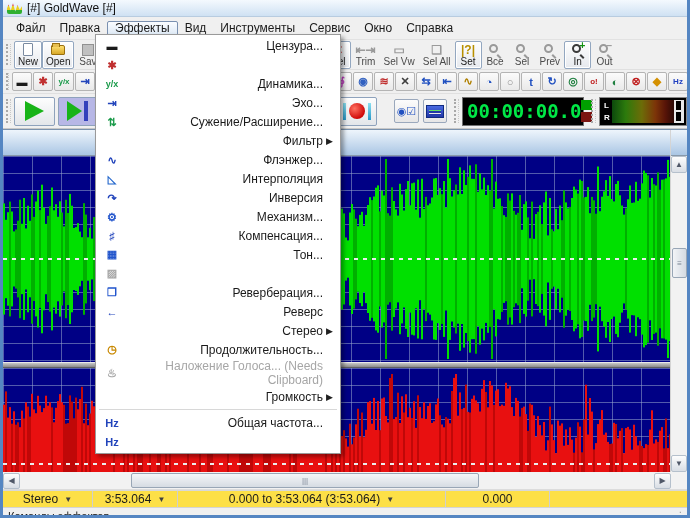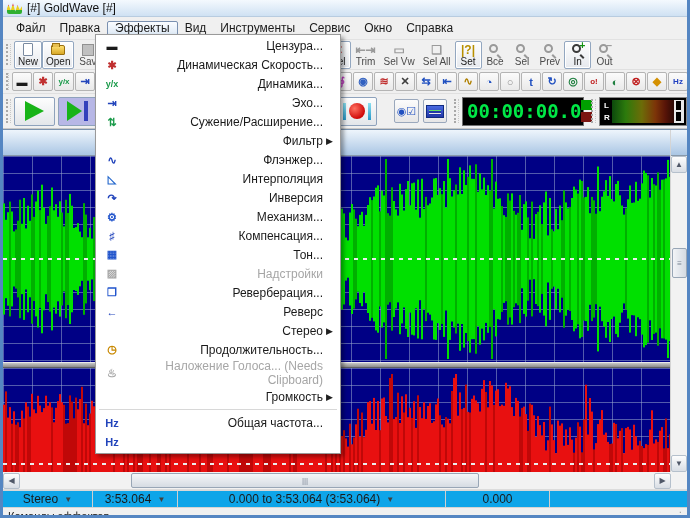--- a/index.html
+++ b/index.html
@@ -94,21 +94,21 @@
   #vthumb { position:absolute; top:118px; left:1px; width:15px; height:30px; border:1px solid #98a6b6;
     border-radius:2px; background:linear-gradient(90deg,#f2f4f7,#d4dae2); display:flex; align-items:center; justify-content:center;}
   .thumbgrip { font-size:8px; color:#7a8694; letter-spacing:0; line-height:3px; }
   #vs-down { position:absolute; bottom:0; left:0; right:0; }
   #hscroll { height:18px; background:#f2f2f2; display:flex; align-items:center; position:relative; border-bottom:1px solid #dcdcdc;}
   #hscroll .sarrow { width:17px; height:16px; }
   #hthumb { position:absolute; left:128px; width:348px; height:15px; top:1px; border:1px solid #98a6b6; border-radius:2px;
     background:linear-gradient(#f4f6f8,#d6dce3); display:flex; align-items:center; justify-content:center; }
   #hs-right { position:absolute; right:16px; }
   
-  #statusbar { height:17px; display:flex; align-items:stretch; background:#0ea5e9; border-top:1px solid #d8d8d8; font-size:12px;}
+  #statusbar { height:17px; display:flex; align-items:stretch; background:#fde047; border-top:1px solid #d8d8d8; font-size:12px;}
   .sseg { border-right:1px solid #cfcfcf; display:flex; align-items:center; justify-content:center; gap:6px; padding:0 4px;}
   .sseg .dd { font-size:8px; color:#404040; }
   #seg-ch { width:90px; } #seg-len { width:85px; } #seg-sel { width:268px; } #seg-pos { width:104px; } #seg-extra { flex:1; border-right:none;}
   #hintbar { height:16px; background:#f0f0f0; border-top:1px solid #d4d4d4; display:flex; align-items:center; padding:0 5px; font-size:11px; color:#202020;}
   #resize-grip { margin-left:auto; color:#9a9a9a; font-size:10px; }
   
   #effects-menu { position:absolute; left:92px; top:34px; width:246px; height:420px; z-index:50;
     background:#fff; border:1px solid #9a9a9a; box-shadow:3px 3px 4px rgba(0,0,0,.35);
     display:flex; flex-direction:column; padding:2px 1px; }
   .eitem { flex:1; display:flex; align-items:center; padding:0 2px; }
@@ -1064,21 +1064,20 @@
 </div>
 
 <div id="effects-menu">
     <div class="eitem">
       <span class="eic" style="color: rgb(26, 26, 26);">▬</span>
       <span class="elabel">Цензура...</span>
       <span class="earrow"></span>
     </div>
     <div class="eitem">
       <span class="eic" style="color: rgb(192, 48, 48);">✱</span>
-      <span class="elabel">Динамическая Скорость...</span>
       <span class="earrow"></span>
     </div>
     <div class="eitem">
       <span class="eic" style="color: rgb(26, 154, 74); font-size: 9px;">y/x</span>
       <span class="elabel">Динамика...</span>
       <span class="earrow"></span>
     </div>
     <div class="eitem">
       <span class="eic" style="color: rgb(34, 68, 187);">⇥</span>
       <span class="elabel">Эхо...</span>
@@ -1119,21 +1118,20 @@
       <span class="elabel">Компенсация...</span>
       <span class="earrow"></span>
     </div>
     <div class="eitem">
       <span class="eic" style="color: rgb(34, 85, 204);">▦</span>
       <span class="elabel">Тон...</span>
       <span class="earrow"></span>
     </div>
     <div class="eitem disabled">
       <span class="eic" style="color: rgb(166, 166, 166);">▨</span>
-      <span class="elabel">Надстройки</span>
       <span class="earrow"></span>
     </div>
     <div class="eitem">
       <span class="eic" style="color: rgb(34, 85, 204);">❒</span>
       <span class="elabel">Реверберация...</span>
       <span class="earrow"></span>
     </div>
     <div class="eitem">
       <span class="eic" style="color: rgb(34, 68, 187);">←</span>
       <span class="elabel">Реверс</span>

